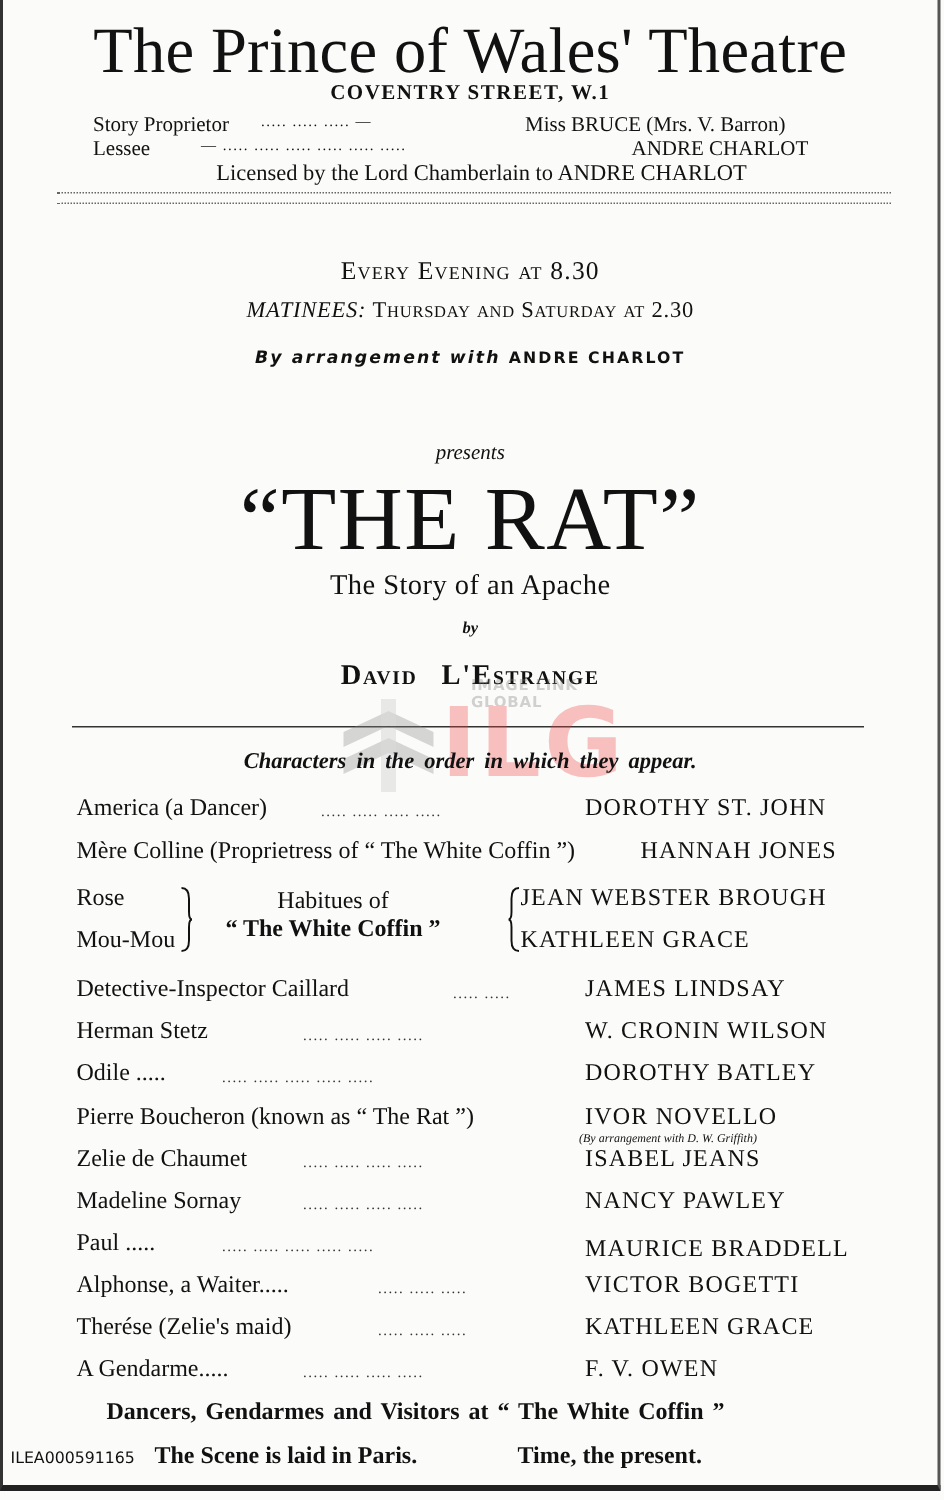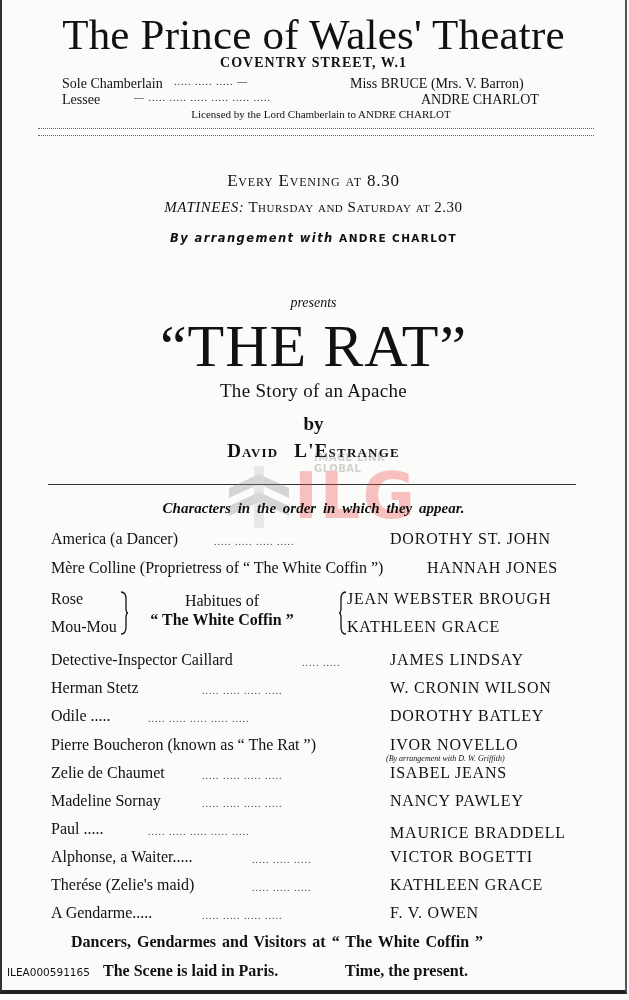--- a/index.html
+++ b/index.html
@@ -20,21 +20,21 @@
     .dotted { top: 128px; left: 36px; width: 556px; height: 6px; border-top: 1px dotted #666; border-bottom: 1px dotted #666; }
     .sc { font-variant: small-caps; }
     .every { top: 171px; font-size: 17px; letter-spacing: 0.8px; }
     .matinees { top: 199px; font-size: 15px; letter-spacing: 0.5px; }
     .arr { top: 231px; font-family: "DejaVu Sans", sans-serif; font-size: 11.5px; font-weight: 700; font-style: italic; letter-spacing: 1.4px; }
     .arr .up { font-style: normal; font-weight: 700; font-size: 10.5px; }
     .producer { top: 255px; font-size: 20px; font-weight: 700; letter-spacing: 1.5px; word-spacing: 8px; }
     .presents { top: 295px; font-size: 14px; font-style: italic; }
     .play { top: 312px; font-size: 60px; letter-spacing: 1px; }
     .sub { top: 380px; font-size: 19px; letter-spacing: 0.3px; }
-    .by { top: 413px; font-size: 19px; font-weight: 700; }
+    .by { top: 413px; font-size: 11px; font-style: italic; font-weight: 700; }
     .author { top: 440px; font-size: 19px; font-weight: 700; letter-spacing: 1.2px; word-spacing: 10px; }
     .rule { top: 484px; left: 46px; width: 528px; height: 0; border-top: 1.5px solid #333; }
     .chars-head { top: 500px; left: 0; right: 0; text-align: center; font-size: 15px; font-style: italic; font-weight: 700; word-spacing: 3px; }
     .cast { font-size: 16px; }
     .cast .role { left: 49px; }
     .cast .actor { left: 388px; letter-spacing: 0.8px; }
     .cast .dots { letter-spacing: 1px; color: #333; font-size: 10px; }
     .note { font-size: 8px; font-style: italic; left: 384px; }
     .watermark {
       position: absolute; left: 222px; top: 452px; width: 210px; height: 80px; opacity: 0.32; pointer-events: none;
@@ -44,29 +44,29 @@
     .footer-id { position: absolute; left: 5px; top: 966px; font-family: "DejaVu Sans", sans-serif; font-size: 10.5px; color: #111; }
   </style>
 </head>
 <body>
 
 <div class="page">
 
   <div class="abs center title">The Prince of Wales' Theatre</div>
   <div class="abs center address">COVENTRY STREET, W.1</div>
 
-  <div class="abs row" style="left:60px; top:76px;">Sole Chamberlain</div>
+  <div class="abs row" style="left:60px; top:76px;">Story Proprietor</div>
   <div class="abs row" style="left:172px; top:76px; font-size:10px; letter-spacing:1px;">.....      .....      .....      —</div>
   <div class="abs row" style="left:348px; top:76px;font-family:Liberation Serif, serif;">Miss BRUCE (Mrs. V. Barron)</div>
 
   <div class="abs row" style="left:60px; top:92px;">Lessee</div>
   <div class="abs row" style="left:132px; top:92px; font-size:10px; letter-spacing:1px;">—    .....    .....    .....    .....    .....    .....</div>
   <div class="abs row" style="left:419px; top:92px;">ANDRE CHARLOT</div>
 
-  <div class="abs center row" style="top:108px; font-size:11px;padding-left:15px;">Licensed by the Lord Chamberlain to ANDRE CHARLOT</div>
+  <div class="abs center row" style="top:108px; font-size:15px;padding-left:15px;">Licensed by the Lord Chamberlain to ANDRE CHARLOT</div>
 
   <div class="abs dotted"></div>
 
   <div class="abs center every sc">Every Evening at 8.30</div>
   <div class="abs center matinees">
     <i>MATINEES:</i>
     <span class="sc">Thursday and Saturday at 2.30</span>
   </div>
 
   <div class="abs center arr">

